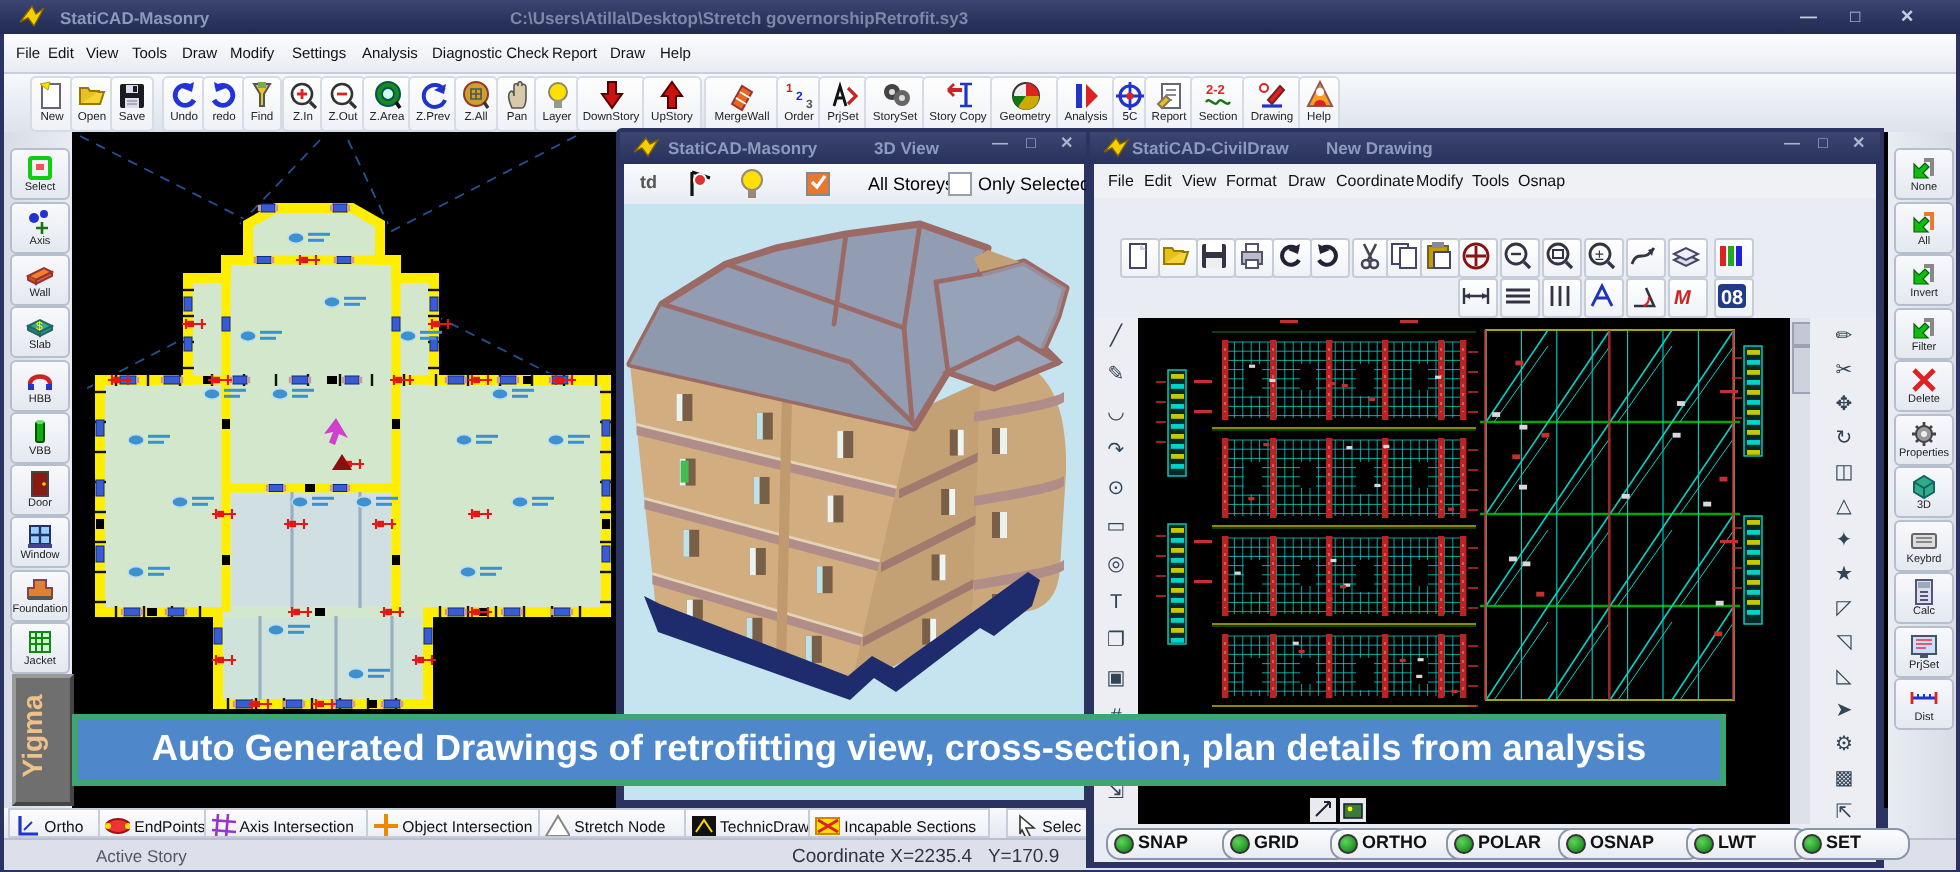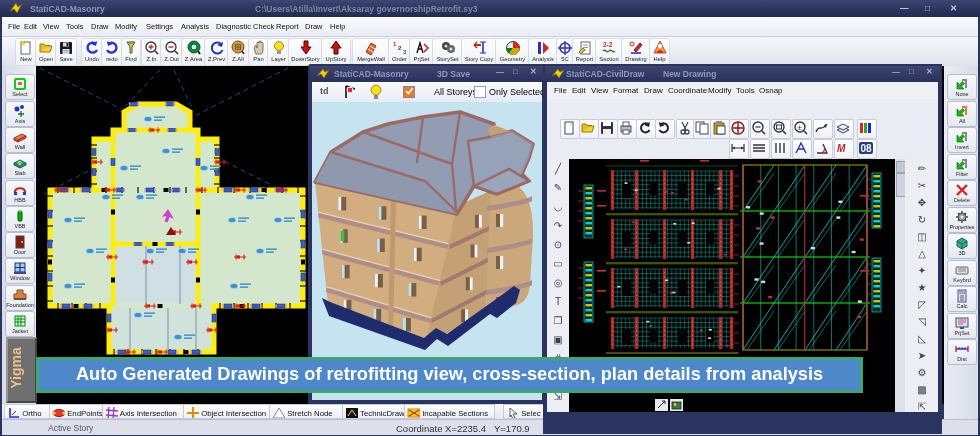--- a/index.html
+++ b/index.html
@@ -62,21 +62,21 @@
       padding:1px 3px 0 15px;white-space:nowrap;overflow:hidden}
   .orb{position:absolute;left:3px;top:2px;width:8px;height:8px;border-radius:50%;
       background:radial-gradient(circle at 35% 35%,#5fd25f,#0a7a0a);border:1px solid #333}
 </style></head>
 <body>
 <div class="abs" id="titlebar">
   <svg class="abs" style="left:8px;top:1px" width="16" height="14">
       <path d="M2 10 L8 2 L10 6 L14 3 L9 12 L6 8 Z" fill="#f4d000" stroke="#806000" stroke-width="0.7"></path>
     </svg>
   <span class="t1">StatiCAD-Masonry</span>
-  <span class="t2">C:\Users\Atilla\Invert\Aksaray governorshipRetrofit.sy3</span>
+  <span class="t2">C:\Users\Atilla\Desktop\Stretch governorshipRetrofit.sy3</span>
   <span class="abs" style="left:900px;top:3px;color:#c5cde4">—</span>
   <span class="abs" style="left:925px;top:3px;color:#c5cde4">□</span>
   <span class="abs" style="left:950px;top:3px;color:#c5cde4">✕</span>
 </div>
 <div class="abs" id="menubar">
   <span class="mi" style="left:6px">File</span>
   <span class="mi" style="left:22px">Edit</span>
   <span class="mi" style="left:41px">View</span>
   <span class="mi" style="left:64px">Tools</span>
   <span class="mi" style="left:89px">Draw</span>
@@ -745,21 +745,21 @@
       </svg>
       <span>Dist</span>
     </div>
 </div>
 <div class="abs" id="win3d">
   <div class="tbar">
     <svg class="abs" style="left:6px;top:1px" width="14" height="13">
         <path d="M1 9 L7 2 L9 5 L13 3 L8 11 L5 7 Z" fill="#f4d000" stroke="#806000" stroke-width="0.7"></path>
       </svg>
     <span class="abs" style="left:24px;top:3px">StatiCAD-Masonry</span>
-    <span class="abs" style="left:127px;top:3px">3D Save</span>
+    <span class="abs" style="left:127px;top:3px">3D View</span>
     <span class="abs" style="left:186px;top:1px;color:#aab4d0;font-size:8px">—</span>
     <span class="abs" style="left:203px;top:1px;color:#aab4d0;font-size:8px">□</span>
     <span class="abs" style="left:220px;top:1px;color:#aab4d0;font-size:8px">✕</span>
   </div>
   <div class="tools">
     <span class="abs" style="left:8px;top:4px;font-size:9px;font-weight:bold;color:#555">td</span>
     <svg class="abs" style="left:30px;top:2px" width="16" height="16">
         <path d="M4 2 L4 14 M4 2 L13 5" stroke="#111" stroke-width="1.6" fill="none"></path>
         <circle cx="8" cy="6" r="3" fill="#e03030" stroke="#fff"></circle>
       </svg>
@@ -1384,20 +1384,29 @@
       <div style="position:absolute;left:9px;top:105px;width:16px;height:15px;font-size:10px;text-align:center;color:#345;line-height:14px">✦</div>
       <div style="position:absolute;left:9px;top:122px;width:16px;height:15px;font-size:10px;text-align:center;color:#345;line-height:14px">★</div>
       <div style="position:absolute;left:9px;top:139px;width:16px;height:15px;font-size:10px;text-align:center;color:#345;line-height:14px">◸</div>
       <div style="position:absolute;left:9px;top:156px;width:16px;height:15px;font-size:10px;text-align:center;color:#345;line-height:14px">◹</div>
       <div style="position:absolute;left:9px;top:173px;width:16px;height:15px;font-size:10px;text-align:center;color:#345;line-height:14px">◺</div>
       <div style="position:absolute;left:9px;top:190px;width:16px;height:15px;font-size:10px;text-align:center;color:#345;line-height:14px">➤</div>
       <div style="position:absolute;left:9px;top:207px;width:16px;height:15px;font-size:10px;text-align:center;color:#345;line-height:14px">⚙</div>
       <div style="position:absolute;left:9px;top:224px;width:16px;height:15px;font-size:10px;text-align:center;color:#345;line-height:14px">▩</div>
       <div style="position:absolute;left:9px;top:241px;width:16px;height:15px;font-size:10px;text-align:center;color:#345;line-height:14px">⇱</div>
     </div>
+  <div class="snapzone">
+    <div class="pill" style="left:6px;width:50px"><span class="orb"></span>SNAP</div>
+    <div class="pill" style="left:64px;width:44px"><span class="orb"></span>GRID</div>
+    <div class="pill" style="left:118px;width:52px"><span class="orb"></span>ORTHO</div>
+    <div class="pill" style="left:176px;width:48px"><span class="orb"></span>POLAR</div>
+    <div class="pill" style="left:232px;width:52px"><span class="orb"></span>OSNAP</div>
+    <div class="pill" style="left:296px;width:42px"><span class="orb"></span>LWT</div>
+    <div class="pill" style="left:350px;width:38px"><span class="orb"></span>SET</div>
+  </div>
 </div>
 <div class="abs" id="banner">Auto Generated Drawings of retrofitting view, cross-section, plan details from analysis</div>
 <div class="abs" id="snaprow">
 <div class="sn" style="left:2px;width:42px"><svg width="13" height="13" style="vertical-align:-3px">
         <path d="M3 2 L3 11 L12 11" stroke="#23c" stroke-width="1.6" fill="none"></path>
         <path d="M5 9 L9 5" stroke="#23c" stroke-width="1"></path>
       </svg> Ortho</div>
 <div class="sn" style="left:47px;width:50px"><svg width="13" height="13" style="vertical-align:-3px">
         <ellipse cx="7" cy="7" rx="6" ry="3.5" fill="#e33" stroke="#911"></ellipse>
         <circle cx="2" cy="7" r="1.5" fill="#fd0"></circle>

